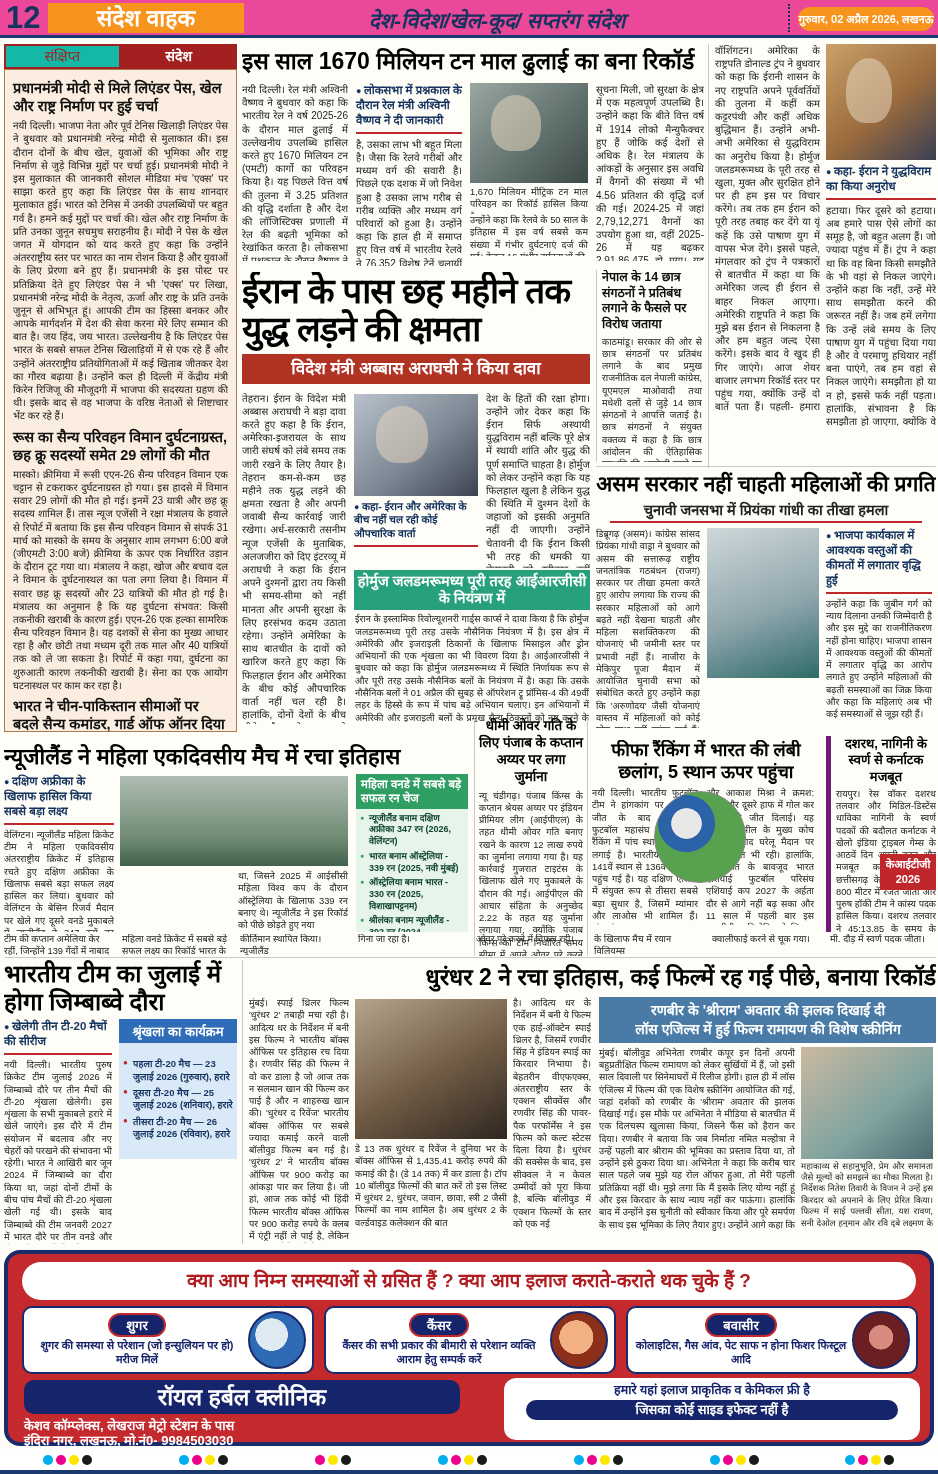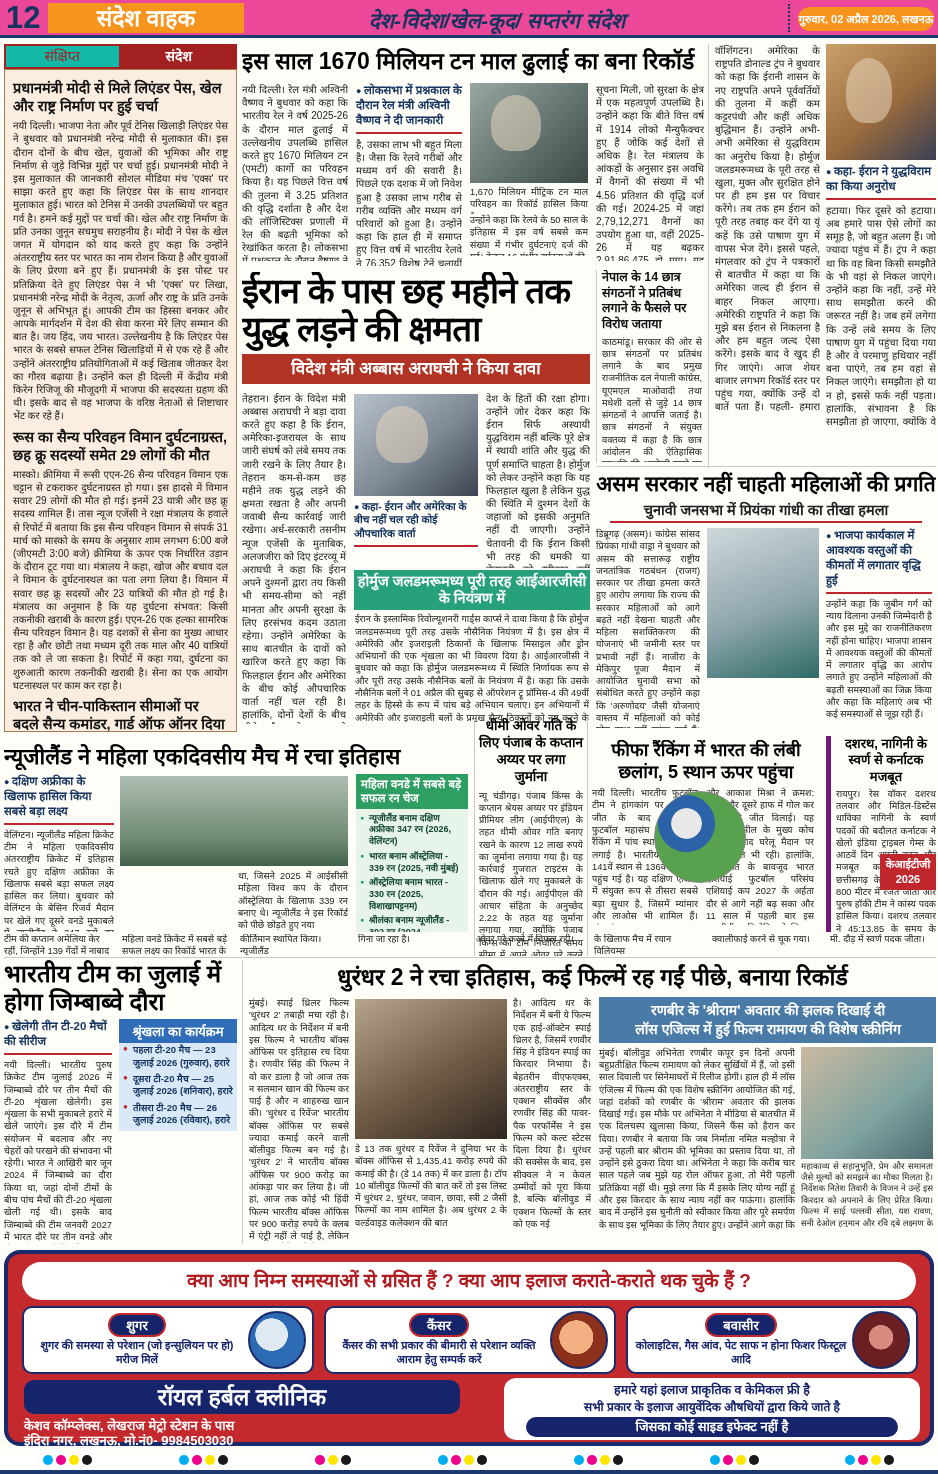--- a/index.html
+++ b/index.html
@@ -96,27 +96,27 @@
   
   #contstrip { position:absolute; left:4px; top:934px; width:932px; height:24px; display:flex; gap:12px; overflow:hidden; border-bottom:1px solid #c9c9c9; padding-bottom:2px; }
   #contstrip span { font-size:9.3px; color:#222; line-height:1.25; flex:1; overflow:hidden; }
 
   
   #zim { position:absolute; left:4px; top:960px; width:233px; height:284px; overflow:hidden; }
   #zim h1 { font-size:24px; line-height:1.15; color:#000; }
   #zim .cols { display:flex; gap:7px; margin-top:4px; }
   #sched { width:118px; flex:none; }
   #sched .ttl { background:#2f6db8; color:#fff; font-size:13px; font-weight:bold; text-align:center; padding:3px 2px; }
-  #sched ul { list-style:none; background:#d9e9f8; padding:1px 4px; }
+  #sched ul { list-style:none; background:#d9e9f8; padding:15px 4px; }
   #sched li { font-size:9.5px; font-weight:bold; color:#14335e; line-height:1.3; margin-bottom:4px; padding-left:10px; position:relative; }
   #sched li::before { content:"●"; color:#c0272d; position:absolute; left:0; font-size:8px; }
 
   
   #movie { position:absolute; left:242px; top:960px; width:694px; height:284px; padding-left:6px; border-left:1px solid #c9c9c9; overflow:hidden; }
-  #movie h1 { font-size:23px; white-space:nowrap; overflow:hidden; text-align:center; color:#000; }
+  #movie h1 { font-size:23px; white-space:nowrap; overflow:hidden; text-align:right; color:#000; }
   #movie .area { position:relative; height:250px; margin-top:5px; }
   #mv-col1 { position:absolute; left:0; top:0; width:100px; height:246px; }
   #mv-photo { position:absolute; left:106px; top:2px; width:152px; height:140px; background:linear-gradient(150deg,#b7a48c,#6e5a44 55%,#2f2620); }
   #mv-colB { position:absolute; left:106px; top:146px; width:152px; height:100px; }
   #mv-col3 { position:absolute; left:264px; top:0; width:78px; height:246px; }
   #ram { position:absolute; left:350px; top:0; width:338px; height:250px; }
   #ram .band { background:#4a7ba6; color:#fff; font-weight:bold; font-size:14px; line-height:1.35; text-align:center; padding:4px 4px; }
   #ram .row { display:flex; gap:6px; margin-top:4px; }
   #ram-photo { width:132px; height:112px; flex:none; background:linear-gradient(140deg,#cbb9a0,#7fa3a0 60%,#4d6b70); }
 
@@ -356,21 +356,20 @@
         <div class="adlabel">बवासीर</div>
         <div class="desc">कोलाइटिस, गैस आंव, पेट साफ न होना फिशर फिस्टूल आदि</div>
       </div>
       <div class="adcircle"></div>
     </div>
     <div id="clinic-name">रॉयल हर्बल क्लीनिक</div>
     <div id="clinic-a1">केशव कॉम्प्लेक्स, लेखराज मेट्रो स्टेशन के पास</div>
     <div id="clinic-a2">इंदिरा नगर, लखनऊ, मो.नं0- 9984503030</div>
     <div id="ad-right">
       <div class="l1">हमारे यहां इलाज प्राकृतिक व केमिकल फ्री है</div>
-      <div class="l2">सभी प्रकार के इलाज आयुर्वेदिक औषधियों द्वारा किये जाते है</div>
       <div id="ad-pill">जिसका कोई साइड इफेक्ट नहीं है</div>
     </div>
   </div>
 
   <div id="regstrip">
     <div class="dotgrp">
         <span class="dot dc"></span>
         <span class="dot dm"></span>
         <span class="dot dy"></span>
         <span class="dot dk"></span>

